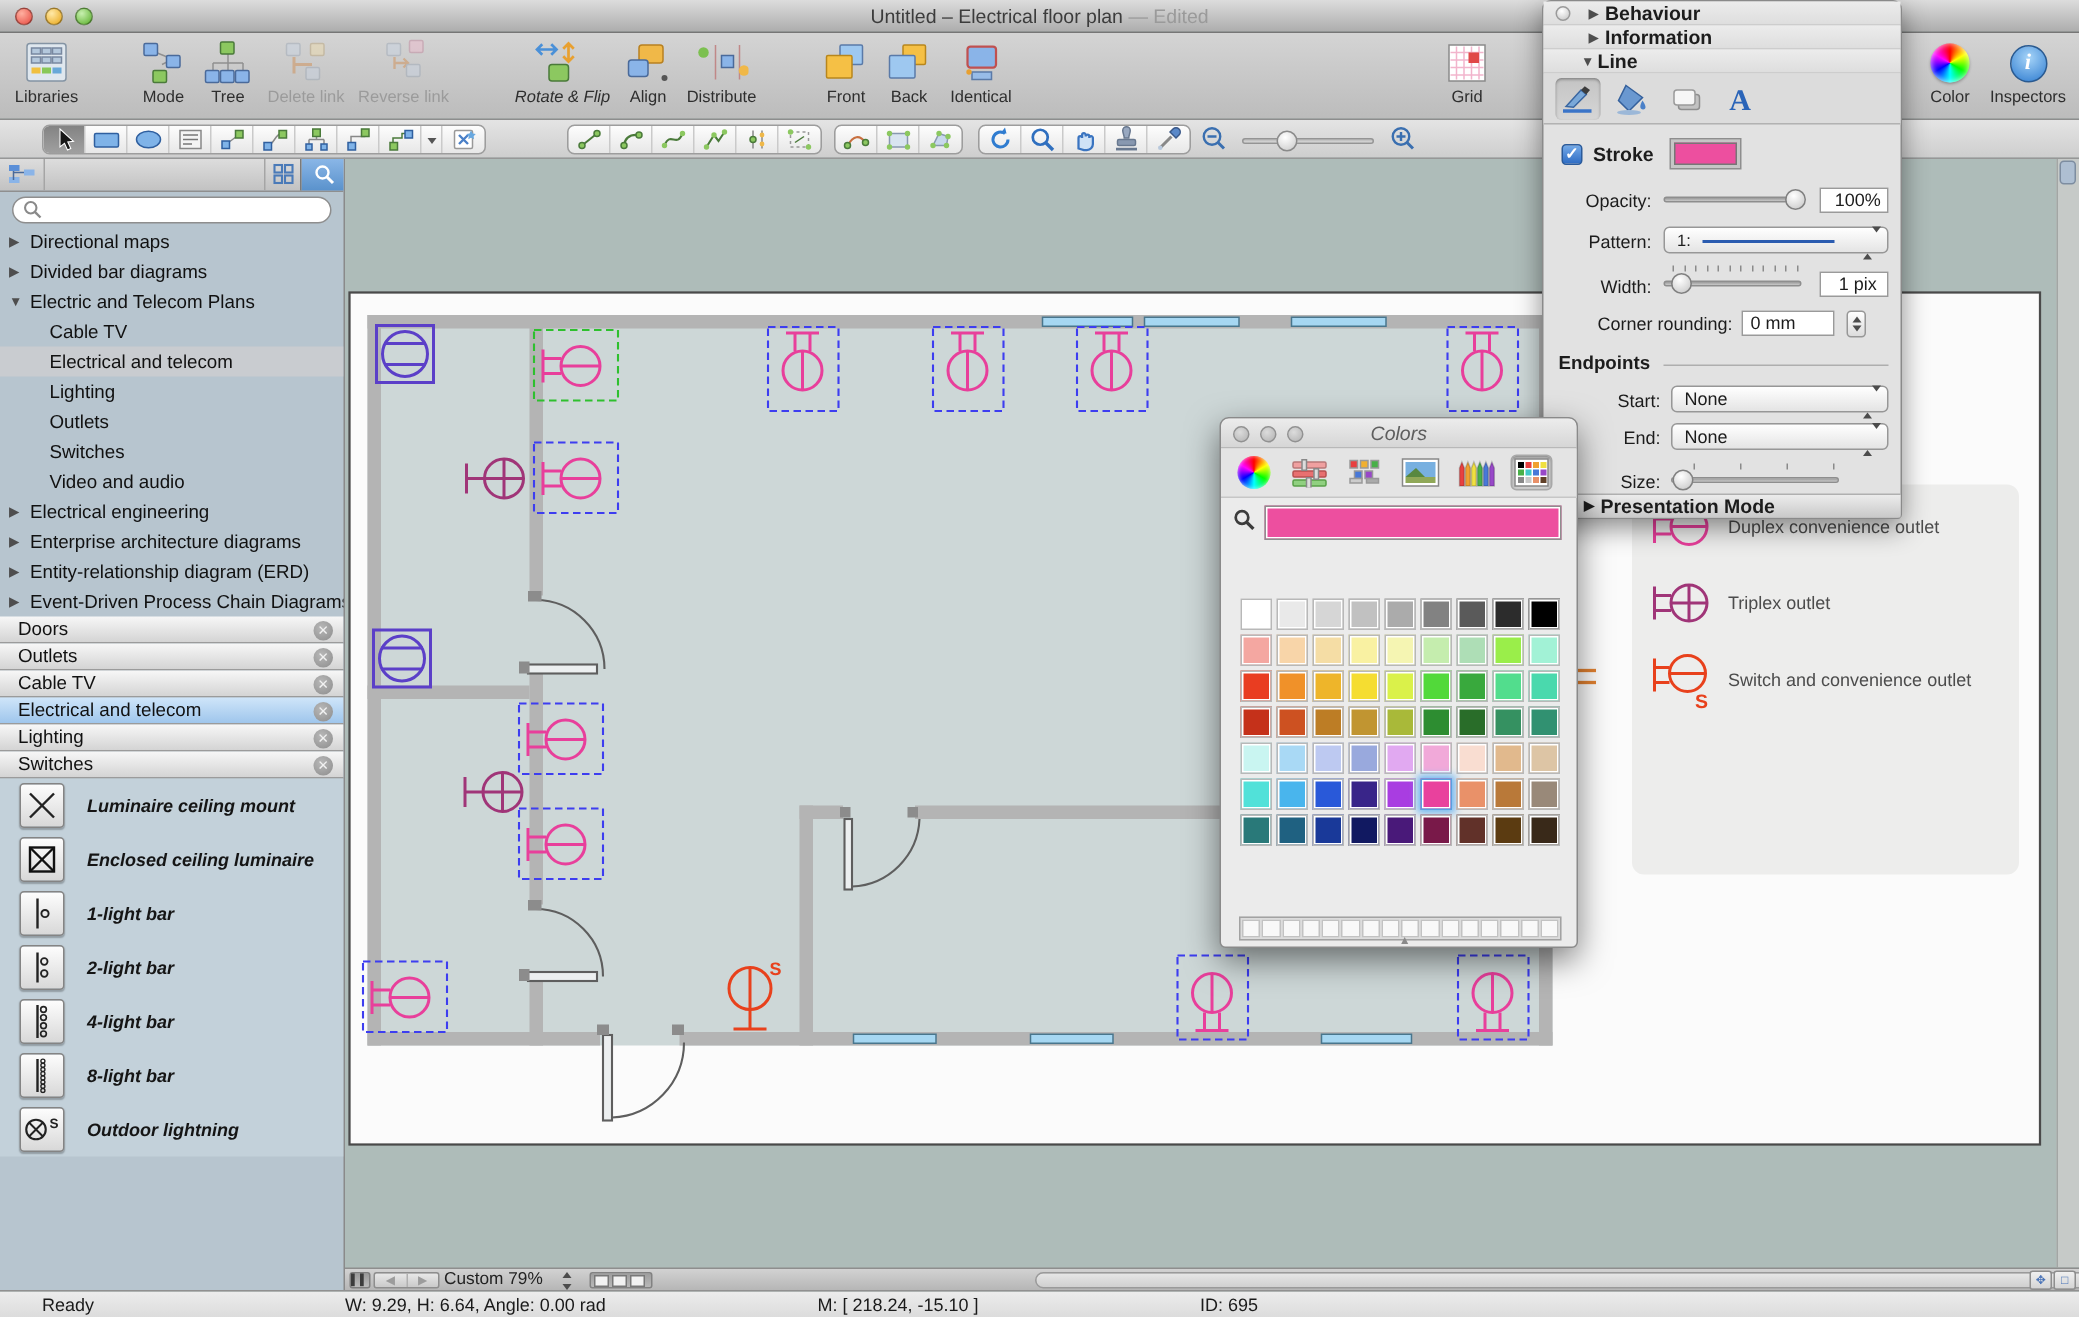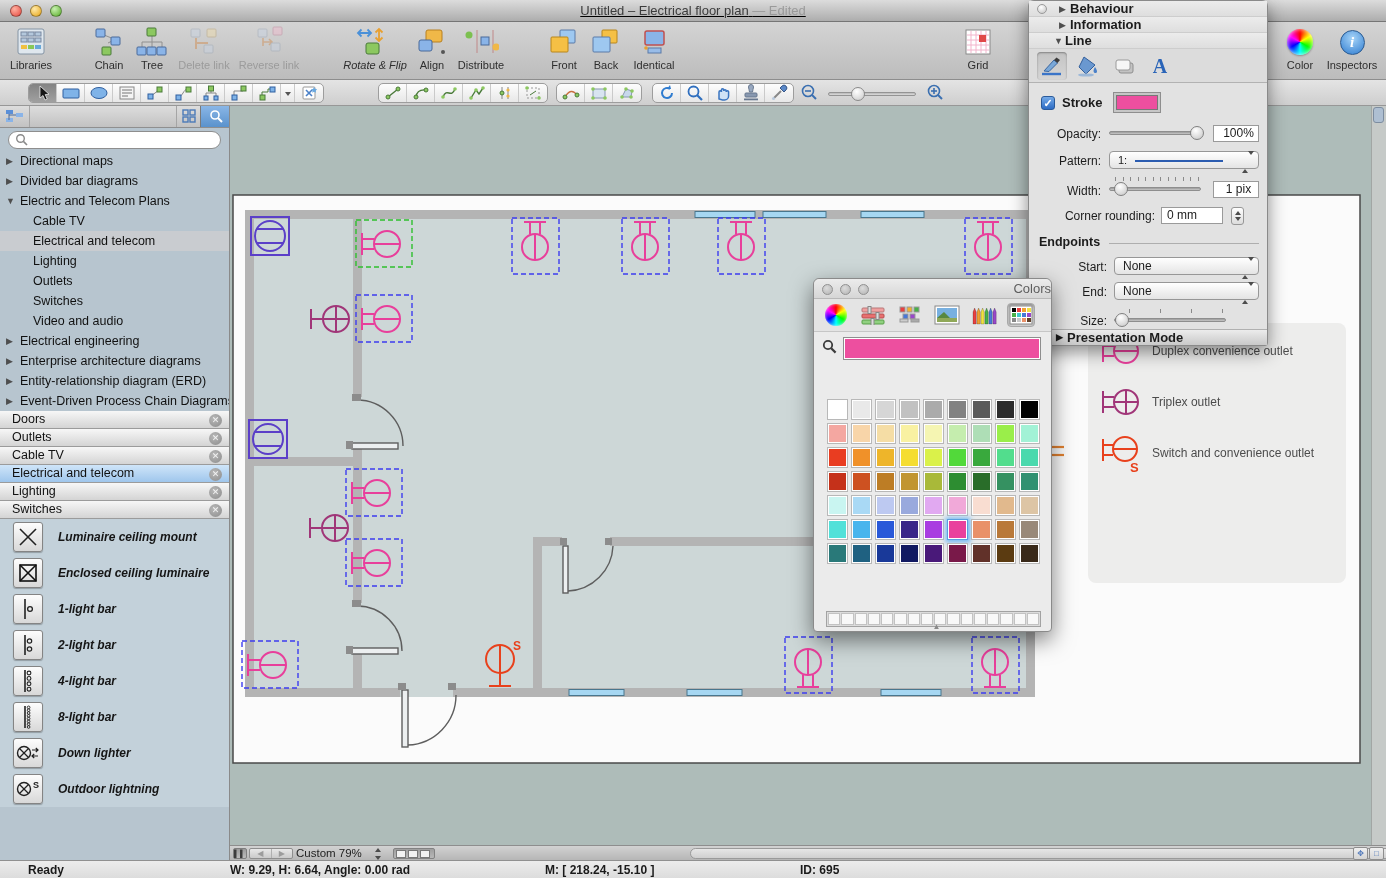--- a/index.html
+++ b/index.html
@@ -1,21 +1,21 @@
 <!DOCTYPE html>
 <html><head>
 <meta charset="utf-8">
 <style>
   * { margin:0; padding:0; box-sizing:border-box; }
   body { font-family:"Liberation Sans", sans-serif; background:#777; }
   #app { position:relative; width:1386px; height:878px; overflow:hidden; background:#aebcb9; font-size:12px; }
 
   
   .titlebar { position:absolute; left:0; top:0; width:1386px; height:22px;
-    background:linear-gradient(#dcdcdc,#adadad); border-bottom:1px solid #767676; z-index:3;text-decoration:underline; }
+    background:linear-gradient(#dcdcdc,#adadad); border-bottom:1px solid #767676; z-index:3; }
   .traffic { position:absolute; left:10px; top:5px; display:flex; gap:8px; }
   .light { width:12px; height:12px; border-radius:50%; border:1px solid rgba(0,0,0,.35); }
   .light.red { background:radial-gradient(circle at 35% 30%, #ffb0a0, #e6483f); }
   .light.yellow { background:radial-gradient(circle at 35% 30%, #ffe9a8, #e8a515); }
   .light.green { background:radial-gradient(circle at 35% 30%, #c8f0b0, #58ae28); }
   .title-text { text-align:center; line-height:21px; font-size:13px; color:#3c3c3c; }
   .title-text .edited { color:#9a9a9a; }
 
   
   .toolbar1 { position:absolute; left:0; top:22px; width:1386px; height:58px;
@@ -116,21 +116,21 @@
   .hr { position:absolute; height:1px; background:#aeaeae; }
   .insp-present { position:absolute; left:0; bottom:0; width:238px; height:16px; line-height:15px;
     background:linear-gradient(#ececec,#c9c9c9); border-top:1px solid #b0b0b0; font-weight:bold; font-size:13px; }
   .insp-present .disc { position:absolute; left:27px; top:0; font-size:9px; }
   .insp-present .dlabel { position:absolute; left:38px; }
 
   
   .colors { position:absolute; left:813px; top:278px; width:239px; height:354px; background:#ebebeb;
     border:1px solid #8a8a8a; border-radius:6px 6px 4px 4px; box-shadow:0 8px 22px rgba(0,0,0,.5); z-index:6; }
   .col-title { position:relative; height:20px; background:linear-gradient(#ececec,#d6d6d6); border-bottom:1px solid #b8b8b8; border-radius:6px 6px 0 0; }
-  .col-title .ctext { text-align:right; line-height:19px; font-size:13px; color:#5e5e5e; }
+  .col-title .ctext { text-align:center; line-height:19px; font-size:13px; color:#5e5e5e;font-style:italic; }
   .col-dots { position:absolute; left:8px; top:5px; display:flex; gap:7px; }
   .cdot { width:11px; height:11px; border-radius:50%; background:radial-gradient(circle at 40% 35%, #dcdcdc, #b2b2b2); border:1px solid #919191; }
   .col-toolbar { display:flex; gap:9px; padding:4px 0 4px 8px; border-bottom:1px solid #c6c6c6; background:#e4e4e4; }
   .col-tool { width:28px; height:24px; display:flex; align-items:center; justify-content:center; border-radius:4px; }
   .col-tool.active { background:#cecece; box-shadow:inset 0 1px 2px rgba(0,0,0,.35); border:1px solid #a8a8a8; }
   .col-search { position:relative; height:32px; display:flex; align-items:center; padding-left:8px; }
   .big-swatch { margin-left:6px; width:198px; height:23px; border:1px solid #8e8e8e; box-shadow:inset 0 0 0 1px #fff; }
   .palette { position:absolute; left:13px; top:120px; width:213px; display:grid; grid-template-columns:repeat(9,21px); grid-auto-rows:21px; gap:3px; }
   .pcell { border:1px solid #b8b8b8; box-shadow:inset 0 0 0 1px #fff; }
   .pcell.sel { box-shadow:0 0 5px 2.5px #6fb7f2, inset 0 0 0 1px #fff; border-color:#5a9fe0; }
@@ -149,21 +149,21 @@
   .pc-arrow:last-child { border-right:none; }
   .pc-zoom { position:absolute; left:66px; top:0; font-size:11.5px; color:#222; line-height:15px; }
   .pc-step { position:absolute; left:142px; top:1px; height:13px; width:11px; display:flex; flex-direction:column; align-items:center; justify-content:center; }
   .pc-pages { position:absolute; left:163px; top:2px; width:42px; height:11px; background:linear-gradient(#9e9e9e,#b8b8b8); border:1px solid #828282; border-radius:2px; display:flex; gap:2px; padding:1px 2px; }
   .pc-page { width:10px; height:8px; background:#f2f2f2; border:1px solid #787878; }
   .pc-hscroll { position:absolute; left:460px; top:2px; width:888px; height:11px; background:linear-gradient(#e6e6e6,#d0d0d0); border:1px solid #9a9a9a; border-radius:6px; }
   .pc-right { position:absolute; right:2px; top:1px; display:flex; gap:1px; }
   .pc-ricon { width:15px; height:13px; background:linear-gradient(#f0f0f0,#d4d4d4); border:1px solid #8e8e8e; border-radius:2px; display:flex; align-items:center; justify-content:center; font-size:8px; color:#4a74b8; }
   .statusbar { position:absolute; left:0; top:860px; width:1386px; height:18px; background:linear-gradient(#ececec,#dcdcdc);
     border-top:1px solid #909090; font-size:12px; color:#1a1a1a; z-index:4; }
-  .statusbar span { position:absolute; top:1px; line-height:16px;font-weight:bold; }
+  .statusbar span { position:absolute; top:1px; line-height:16px; }
   .sb-ready { left:28px; } .sb-dims { left:230px; } .sb-mouse { left:545px; } .sb-id { left:800px; }
 </style>
 </head>
 <body>
 
 <div id="app">
 
   <div class="titlebar">
     <div class="traffic">
       <div class="light red"></div>
@@ -197,21 +197,21 @@
       </div>
       <div class="tb1-item" style="left: 85px; width: 48px;">
         <div class="ticon">
           <svg width="34" height="32">
             <path d="M12 9 L22 13 M16 17 L20 15" stroke="#909090" fill="none"></path>
             <rect x="4" y="3" width="9" height="8" rx="1" fill="#8ab4e8" stroke="#4a6a9a"></rect>
             <rect x="19" y="11" width="9" height="8" rx="1" fill="#8ab4e8" stroke="#4a6a9a"></rect>
             <rect x="10" y="21" width="9" height="8" rx="1" fill="#8cc860" stroke="#4a7a3a"></rect>
           </svg>
         </div>
-        <div>Chain</div>
+        <div>Mode</div>
       </div>
       <div class="tb1-item" style="left: 131px; width: 42px;">
         <div class="ticon">
           <svg width="34" height="32">
             <path d="M17 10 V16 M7 16 H27 M7 16 V21 M17 16 V21 M27 16 V21" stroke="#909090" fill="none"></path>
             <rect x="12" y="2" width="9" height="8" rx="1" fill="#8cc860" stroke="#4a7a3a"></rect>
             <rect x="2" y="21" width="9" height="8" rx="1" fill="#8ab4e8" stroke="#4a6a9a"></rect>
             <rect x="12" y="21" width="9" height="8" rx="1" fill="#8ab4e8" stroke="#4a6a9a"></rect>
             <rect x="22" y="21" width="9" height="8" rx="1" fill="#8ab4e8" stroke="#4a6a9a"></rect>
           </svg>
@@ -690,31 +690,20 @@
               <circle cx="12.6" cy="5.2" r="1.35" fill="none" stroke="#222" stroke-width=".9"></circle>
               <circle cx="12.6" cy="8" r="1.35" fill="none" stroke="#222" stroke-width=".9"></circle>
               <circle cx="12.6" cy="10.8" r="1.35" fill="none" stroke="#222" stroke-width=".9"></circle>
               <circle cx="12.6" cy="13.6" r="1.35" fill="none" stroke="#222" stroke-width=".9"></circle>
               <circle cx="12.6" cy="16.4" r="1.35" fill="none" stroke="#222" stroke-width=".9"></circle>
               <circle cx="12.6" cy="19.2" r="1.35" fill="none" stroke="#222" stroke-width=".9"></circle>
               <circle cx="12.6" cy="22" r="1.35" fill="none" stroke="#222" stroke-width=".9"></circle>
             </svg>
           </div>
           <div class="liblabel">8-light bar</div>
-        </div>
-        <div class="libitem">
-          <div class="libicon">
-            <svg width="26" height="24">
-              <circle cx="9" cy="12" r="6.5" fill="none" stroke="#222" stroke-width="1.4"></circle>
-              <line x1="4.5" y1="7.5" x2="13.5" y2="16.5" stroke="#222" stroke-width="1.3"></line>
-              <line x1="13.5" y1="7.5" x2="4.5" y2="16.5" stroke="#222" stroke-width="1.3"></line>
-              <path d="M17 9 h6 m-2.2 -2 l2.2 2 -2.2 2 M23 15 h-6 m2.2 -2 l-2.2 2 2.2 2" stroke="#222" fill="none" stroke-width="1.2"></path>
-            </svg>
-          </div>
-          <div class="liblabel">Down lighter</div>
         </div>
         <div class="libitem">
           <div class="libicon">
             <svg width="26" height="24">
               <circle cx="9" cy="12" r="6.5" fill="none" stroke="#222" stroke-width="1.4"></circle>
               <line x1="4.5" y1="7.5" x2="13.5" y2="16.5" stroke="#222" stroke-width="1.3"></line>
               <line x1="13.5" y1="7.5" x2="4.5" y2="16.5" stroke="#222" stroke-width="1.3"></line>
               <text x="18" y="11" font-size="9" font-weight="bold" fill="#222" font-family="Liberation Sans,sans-serif">S</text>
             </svg>
           </div>

